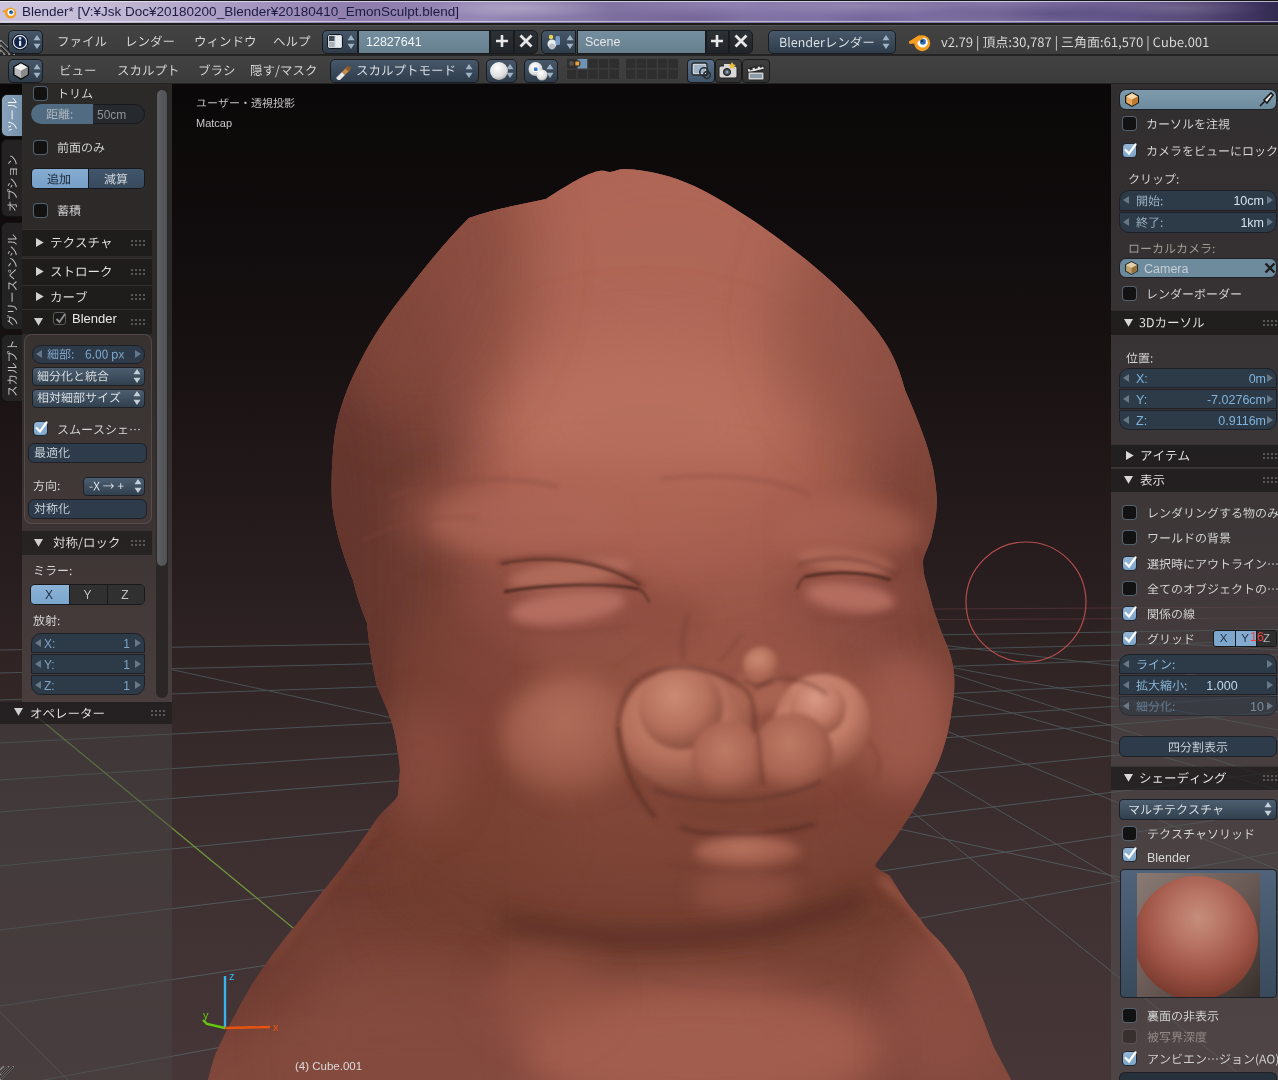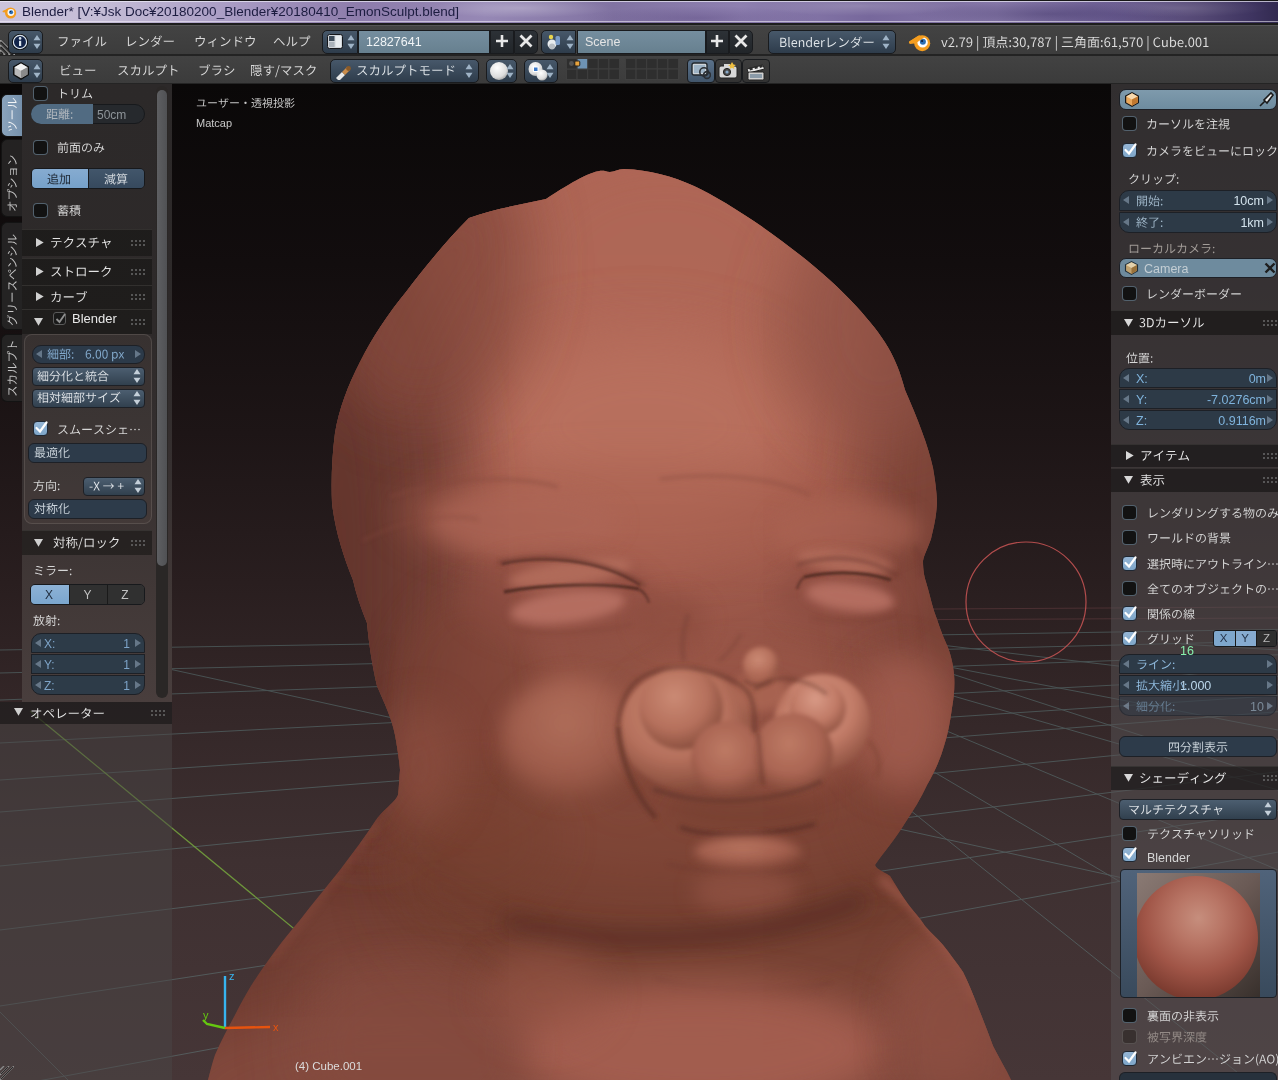--- a/index.html
+++ b/index.html
@@ -700,29 +700,29 @@
 <div class="a" style="left:1213px;top:632px;font-size:11.5px;color:#25344a;font-weight:400;letter-spacing:0px;white-space:pre;width:21px;text-align:center">X</div>
 <div class="a" style="left:1235px;top:632px;font-size:11.5px;color:#25344a;font-weight:400;letter-spacing:0px;white-space:pre;width:20px;text-align:center">Y</div>
 <div class="a" style="left:1256px;top:632px;font-size:11.5px;color:#b8b8b8;font-weight:400;letter-spacing:0px;white-space:pre;width:21px;text-align:center">Z</div>
 <div class="a" style="left:1119px;top:654px;width:158px;height:20px;border-radius:10px 10px 0 0;background:rgba(45,58,71,1.0);border:1px solid rgba(29,32,38,1.0);box-sizing:border-box"></div>
 <svg class="a" style="left:1123px;top:660px" width="6" height="8">
     <polygon points="6,0 6,8 0,4" fill="rgba(150,170,190,.55)"></polygon>
   </svg>
 <svg class="a" style="left:1267px;top:660px" width="6" height="8">
     <polygon points="0,0 0,8 6,4" fill="rgba(150,170,190,.55)"></polygon>
   </svg>
-<div class="a" style="left:1180px;top:644px;font-size:12.5px;color:#86efac;font-weight:400;letter-spacing:0px;white-space:pre;width:84px;text-align:left">16</div>
+<div class="a" style="left:1180px;top:630px;font-size:12.5px;color:#ef4444;font-weight:400;letter-spacing:0px;white-space:pre;width:84px;text-align:right">16</div>
 <div class="a" style="left:1119px;top:675px;width:158px;height:20px;border-radius:0;background:rgba(45,58,71,1.0);border:1px solid rgba(29,32,38,1.0);box-sizing:border-box"></div>
 <svg class="a" style="left:1123px;top:681px" width="6" height="8">
     <polygon points="6,0 6,8 0,4" fill="rgba(150,170,190,.55)"></polygon>
   </svg>
 <svg class="a" style="left:1267px;top:681px" width="6" height="8">
     <polygon points="0,0 0,8 6,4" fill="rgba(150,170,190,.55)"></polygon>
   </svg>
-<div class="a" style="left:1180px;top:678.5px;font-size:12.5px;color:#bcd7eb;font-weight:400;letter-spacing:0px;white-space:pre;width:84px;text-align:left">1.000</div>
+<div class="a" style="left:1180px;top:678.5px;font-size:12.5px;color:#bcd7eb;font-weight:400;letter-spacing:0px;white-space:pre;width:84px;text-align:center">1.000</div>
 <div class="a" style="left:1119px;top:696px;width:158px;height:20px;border-radius:0 0 10px 10px;background:rgba(45,58,71,0.5);border:1px solid rgba(29,32,38,0.5);box-sizing:border-box"></div>
 <svg class="a" style="left:1123px;top:702px" width="6" height="8">
     <polygon points="6,0 6,8 0,4" fill="rgba(150,170,190,.55)"></polygon>
   </svg>
 <svg class="a" style="left:1267px;top:702px" width="6" height="8">
     <polygon points="0,0 0,8 6,4" fill="rgba(150,170,190,.55)"></polygon>
   </svg>
 <div class="a" style="left:1180px;top:699.5px;font-size:12.5px;color:rgba(188,215,235,.5);font-weight:400;letter-spacing:0px;white-space:pre;width:84px;text-align:right">10</div>
 <div class="a" style="left:1119px;top:736px;width:158px;height:21px;border-radius:6px;background:#2d3b4a;border:1px solid #1d2026;box-sizing:border-box"></div>
 <div class="a" style="left:1111px;top:766px;width:167px;height:24px;background:rgba(18,17,16,.6);border-top:1px solid rgba(80,77,75,.4);box-sizing:border-box"></div>

